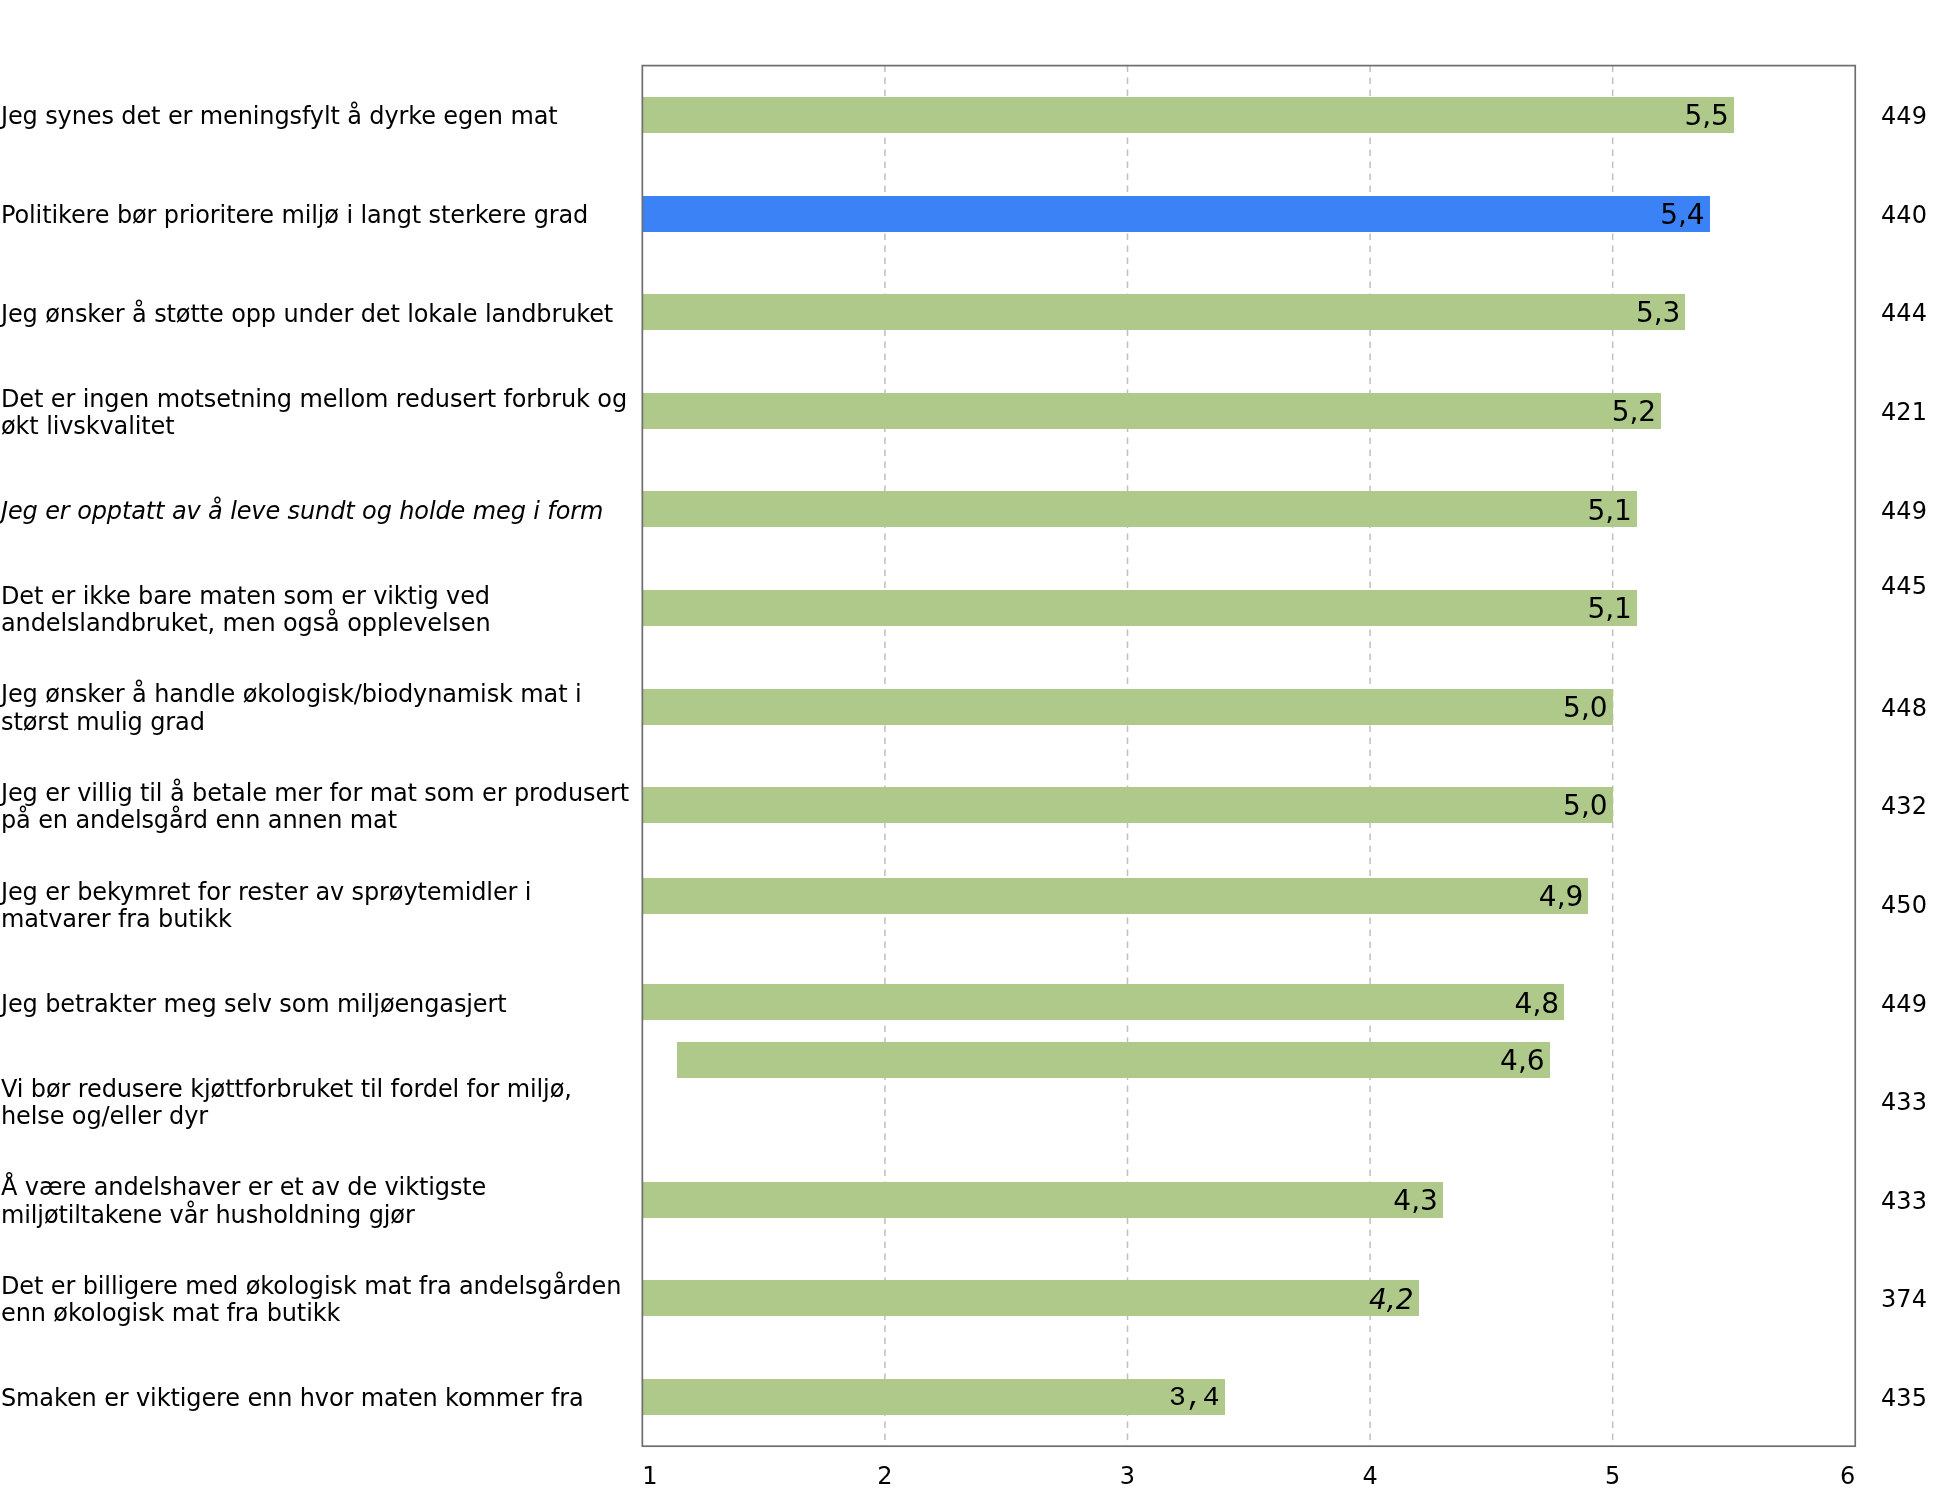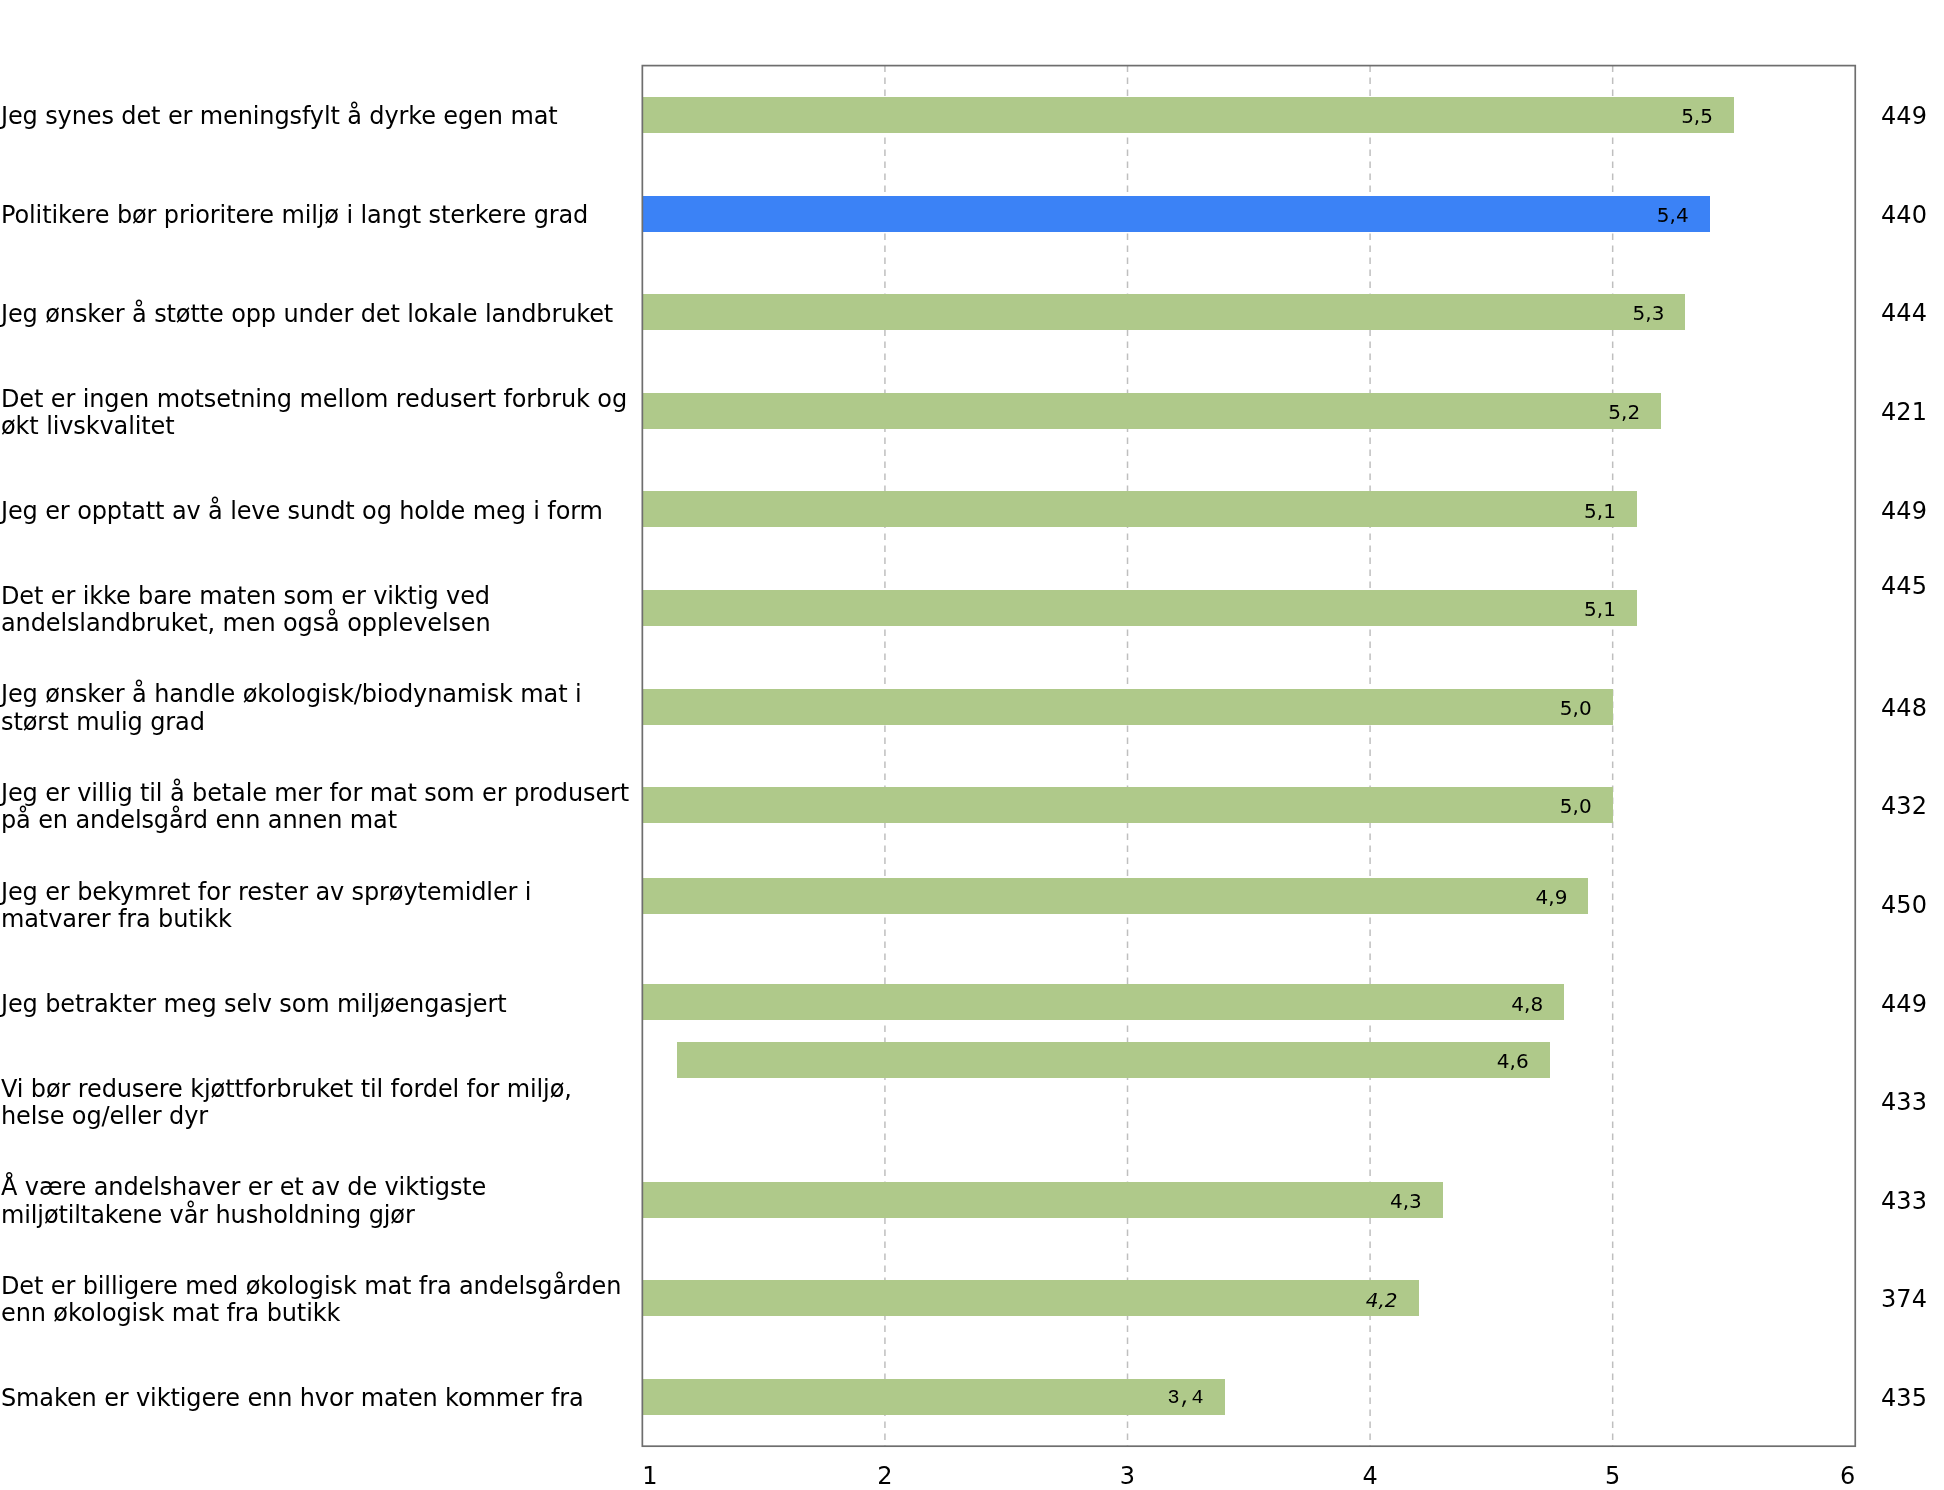--- a/index.html
+++ b/index.html
@@ -79,24 +79,24 @@
   .bar {
     position: absolute;
     left: 0;
     background: #afc98a;
     height: 36px;
     display: flex;
     align-items: center;
     justify-content: flex-end;
   }
   .bar-value {
-    font-size: 20px;
+    font-size: 28px;
     line-height: 1;
     color: #000000;
-    padding-right: 21px;
+    padding-right: 5px;
     white-space: nowrap;
     position: relative;
     top: 1.3px;
   }
 
   
   .counts {
     position: absolute;
     left: 1856px;
     top: 65.6px;
@@ -151,21 +151,21 @@
     <div class="cat-row" style="top: 98.6143px; height: 98.6143px;">
         <div class="cat-text">Politikere bør prioritere miljø i langt sterkere grad</div>
       </div>
     <div class="cat-row" style="top: 197.229px; height: 98.6143px;">
         <div class="cat-text">Jeg ønsker å støtte opp under det lokale landbruket</div>
       </div>
     <div class="cat-row" style="top: 295.843px; height: 98.6143px;">
         <div class="cat-text">Det er ingen motsetning mellom redusert forbruk og
 økt livskvalitet</div>
       </div>
-    <div class="cat-row" style="top: 394.457px; height: 98.6143px;">
+    <div class="cat-row" style="top: 394.457px; height: 98.6143px; font-style: italic;">
         <div class="cat-text">Jeg er opptatt av å leve sundt og holde meg i form</div>
       </div>
     <div class="cat-row" style="top: 493.071px; height: 98.6143px;">
         <div class="cat-text">Det er ikke bare maten som er viktig ved
 andelslandbruket, men også opplevelsen</div>
       </div>
     <div class="cat-row" style="top: 591.686px; height: 98.6143px;">
         <div class="cat-text">Jeg ønsker å handle økologisk/biodynamisk mat i
 størst mulig grad</div>
       </div>

